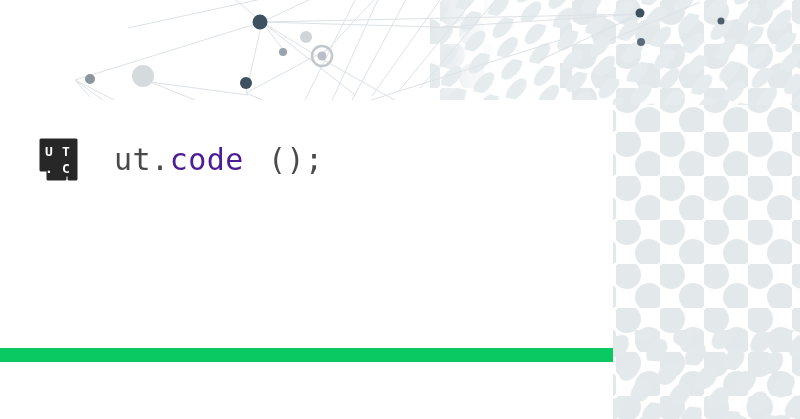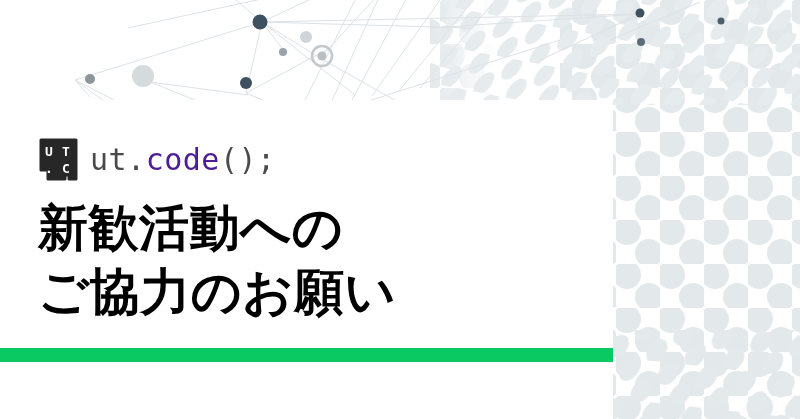--- a/index.html
+++ b/index.html
@@ -50,21 +50,21 @@
   }
   .wordmark {
     font-family: "DejaVu Sans Mono", "Liberation Mono", monospace;
     font-size: 30px;
     letter-spacing: 0.5px;
     line-height: 1;
     white-space: nowrap;
     display: flex;
     align-items: baseline;
   }
-  .wm-dark  { color: #4a4a4a; }
+  .wm-dark  { color: #4a4a4a; margin-left: 24px; }
   .wm-green { color: #4c1d95; }
 
   
   .headline {
     position: absolute;
     left: 38px;
     top: 196px;
     color: #000000;
     font-family: "DejaVu Sans", sans-serif;
     font-weight: bold;
@@ -205,20 +205,16 @@
       <text x="28" y="36" font-family="DejaVu Sans Mono, monospace" font-size="13" font-weight="bold" fill="#ffffff" text-anchor="middle">C</text>
     </svg>
 
     <div class="wordmark">
       <span class="wm-dark">ut.</span>
         <span class="wm-green">code</span>
         <span class="wm-dark">();</span>
     </div>
   </div>
 
-  <div class="headline">
-    <span class="headline-line">新歓活動への</span>
-    <span class="headline-line">ご協力のお願い</span>
-  </div>
 
   <div class="green-rule"></div>
 
 </div>
 
 </body></html>

